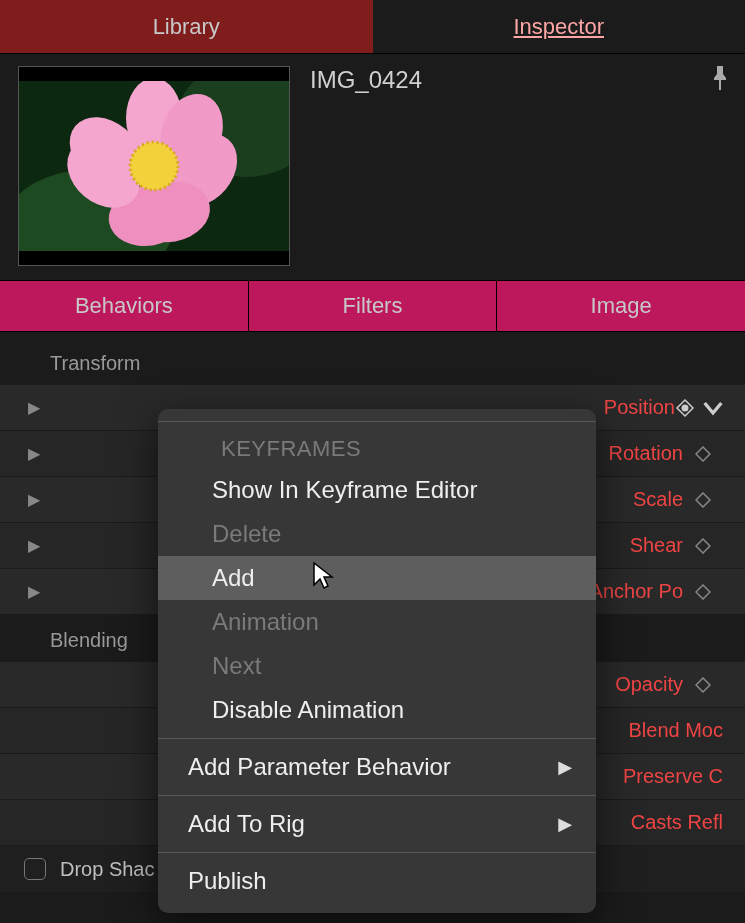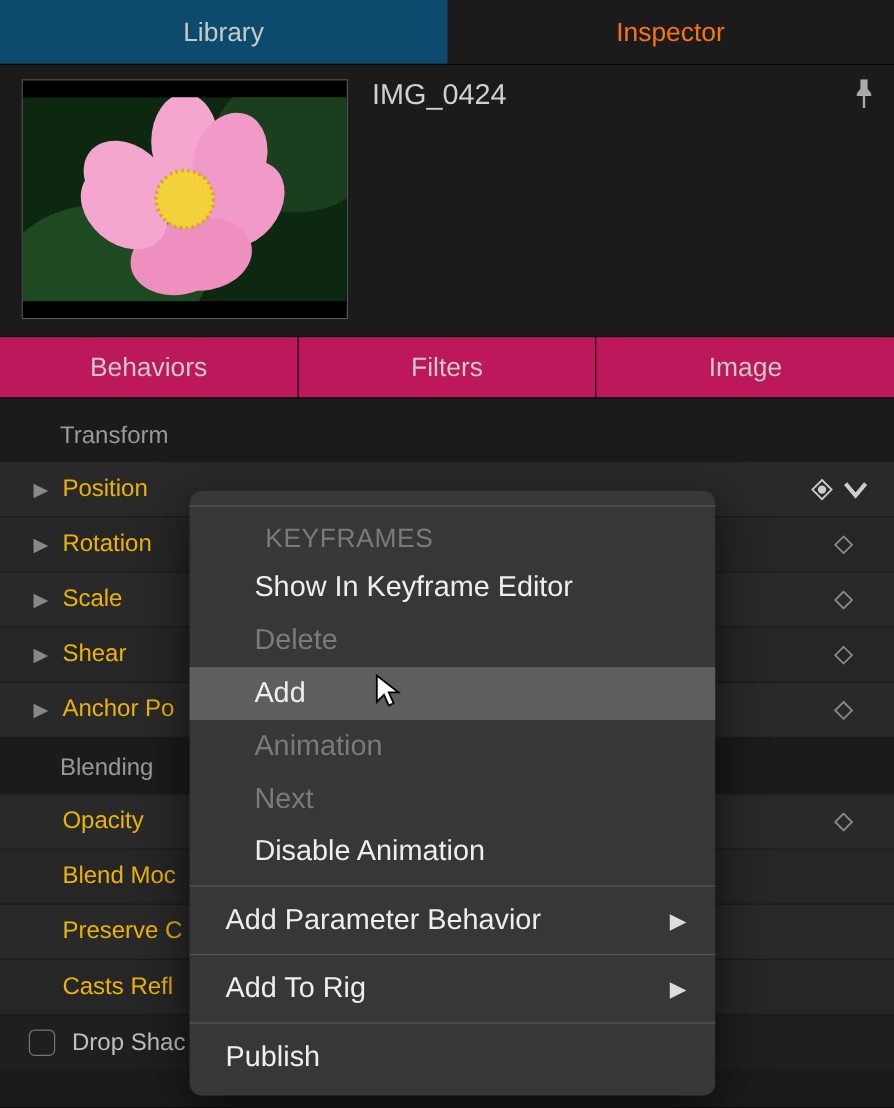--- a/index.html
+++ b/index.html
@@ -2,43 +2,43 @@
 <html><head>
 <meta charset="utf-8">
 <style>
   * { box-sizing: border-box; margin: 0; padding: 0; }
   html, body { width: 745px; height: 923px; background: #000; font-family: -apple-system, "Helvetica Neue", Arial, sans-serif; overflow: hidden; }
   .app { width: 745px; height: 923px; background: #1b1b1b; position: relative; }
 
   
   .top-tabs { display: flex; height: 54px; background: #2a2a2a; border-bottom: 1px solid #000; }
   .top-tab { flex: 1; display: flex; align-items: center; justify-content: center; font-size: 22px; color: #c8c8c8; cursor: pointer; }
-  .top-tab.active { color: #f97316; background: #1b1b1b; }
-  .top-tab.inactive { background: #0c4a6e; }
+  .top-tab.active { color: #fca5a5; background: #1b1b1b; text-decoration: underline; }
+  .top-tab.inactive { background: #7f1d1d; }
 
   
   .preview-area { display: flex; align-items: flex-start; padding: 12px 16px 18px 18px; height: 226px; }
   .thumb { width: 272px; height: 200px; background: #000; border: 1px solid #555; display: flex; align-items: center; justify-content: center; overflow: hidden; }
   .thumb svg { width: 270px; height: 170px; }
   .preview-title { color: #d0d0d0; font-size: 24px; margin-left: 20px; margin-top: 0px; flex: 1; }
   .pin { width: 40px; color: #aaa; text-align: right; }
 
   
   .sub-tabs { display: flex; height: 52px; border-top: 1px solid #000; border-bottom: 1px solid #000; }
   .sub-tab { flex: 1; display: flex; align-items: center; justify-content: center; font-size: 22px; color: #c8c8c8; background: #be185d; border-right: 1px solid #000; cursor: pointer; }
   .sub-tab:last-child { border-right: none; }
   .sub-tab.active { color: #6a5ee8; background: #1f1f1f; }
 
   
   .params { padding-top: 6px; }
   .section-header { color: #999; font-size: 20px; padding: 14px 0 10px 50px; }
   .param-row { display: flex; align-items: center; height: 46px; padding-left: 28px; padding-right: 22px; background: #292929; border-bottom: 1px solid #1b1b1b; }
   .param-row.alt { background: #262626; }
   .param-row .disclosure { width: 18px; color: #888; font-size: 16px; display:flex; align-items:center; }
-  .param-row .label { color: #eab308; font-size: 20px; margin-left: 6px; flex: 1; }
+  .param-row .label { color: #ef4444; font-size: 20px; margin-left: 6px; flex: 1; text-align: right; }
   .param-row .kf { width: 40px; display: flex; justify-content: center; color: #888; }
   .param-row .kf svg { width: 16px; height: 16px; }
 
   .checkbox-row { display: flex; align-items: center; height: 46px; padding-left: 24px; background: #1f1f1f; }
   .checkbox { width: 22px; height: 22px; border: 1.5px solid #777; border-radius: 5px; margin-right: 14px; }
   .checkbox-row .label { color: #bfbfbf; font-size: 20px; }
 
   
   .context-menu { position: absolute; left: 158px; top: 409px; width: 438px; background: #373737; border-radius: 10px; box-shadow: 0 12px 40px rgba(0,0,0,.6); padding: 6px 0 10px 0; }
   .menu-item { color: #eee; font-size: 24px; padding: 8px 0 8px 30px; display: flex; align-items: center; cursor: pointer; }

